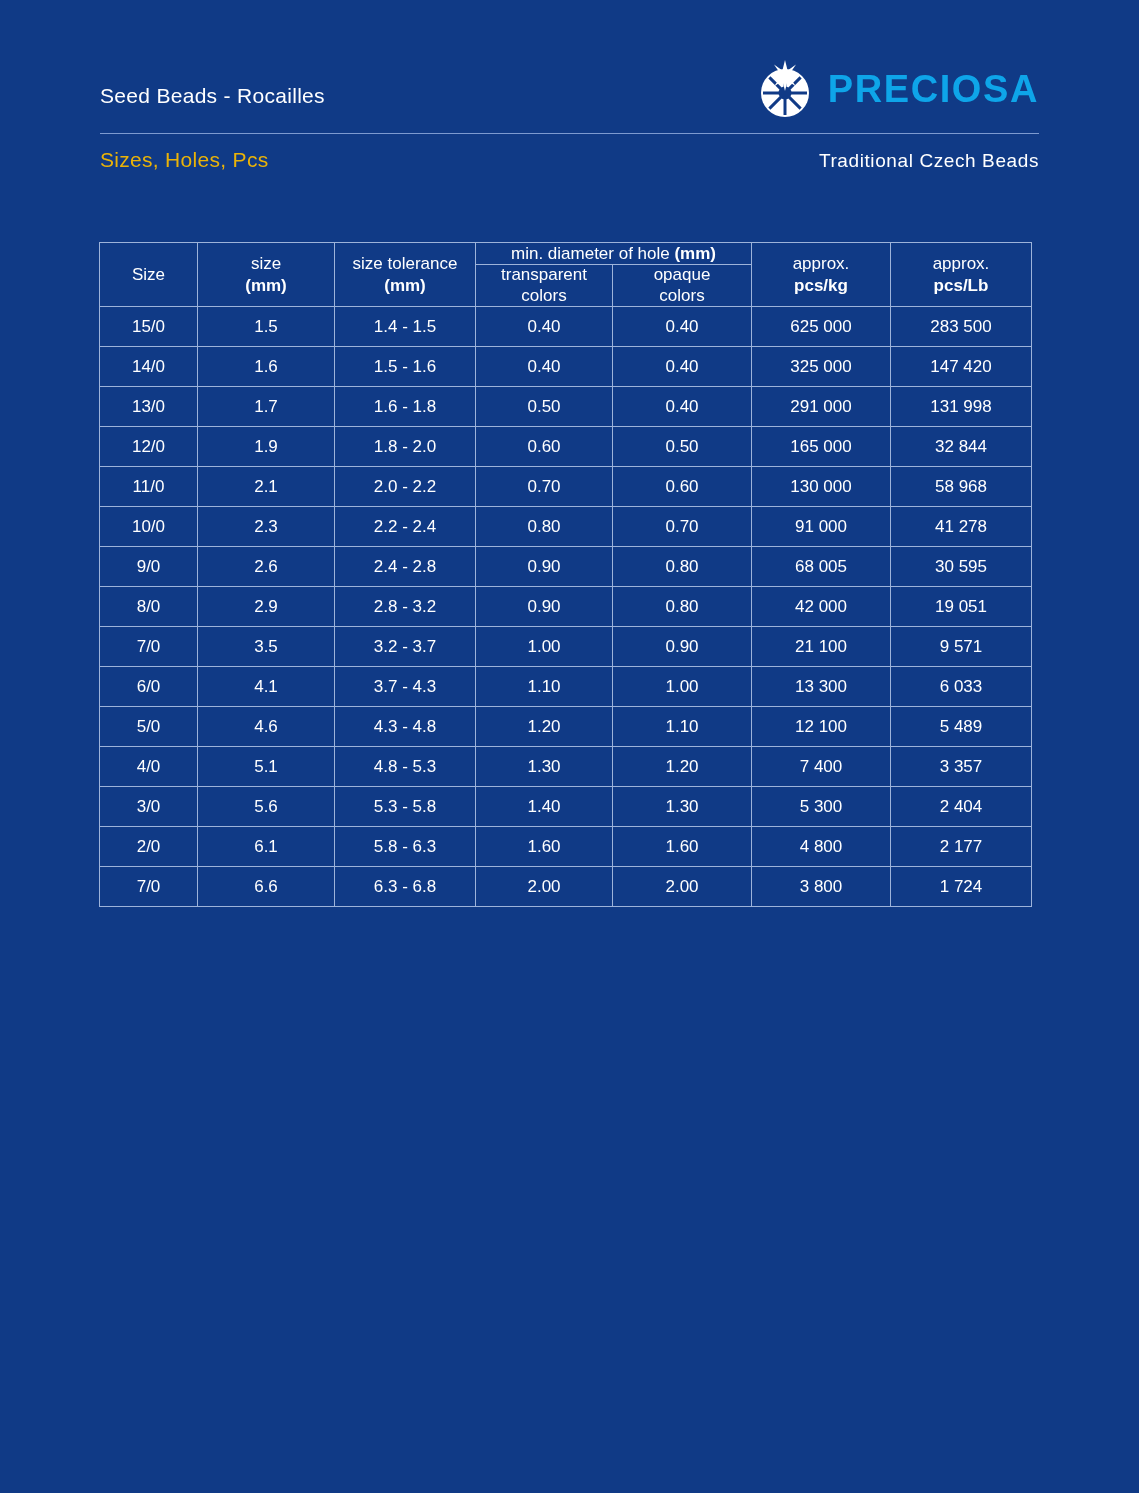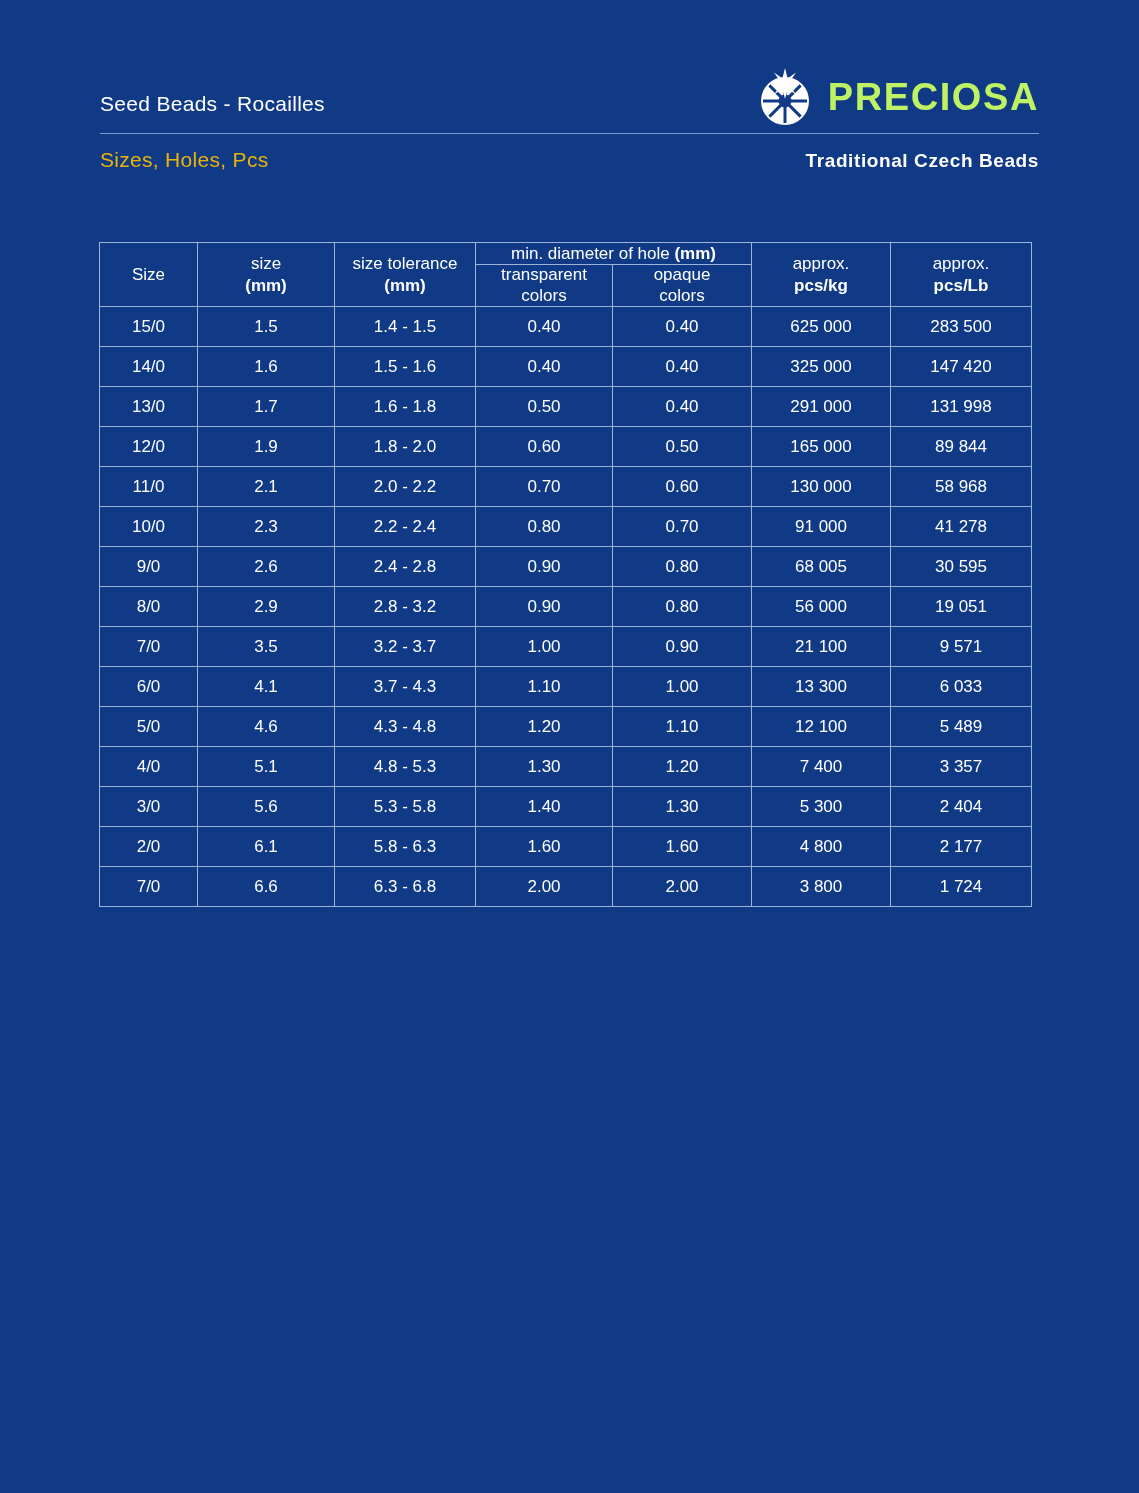--- a/index.html
+++ b/index.html
@@ -12,21 +12,21 @@
     background: #103a86;
     font-family: "Liberation Sans", sans-serif;
     color: #ffffff;
     overflow: hidden;
   }
   .page {
     position: relative;
     width: 1139px;
     height: 1243px;
     box-sizing: border-box;
-    padding: 8px 100px;
+    padding: 0 100px;
   }
   
   .header {
     position: relative;
     height: 140px;
   }
   .title {
     position: absolute;
     left: 0;
     top: 84px;
@@ -45,21 +45,21 @@
   }
   .brand-mark {
     width: 62px;
     height: 62px;
     position: relative;
   }
   .brand-name {
     font-size: 38px;
     font-weight: bold;
     letter-spacing: 1.6px;
-    color: #bef264;
+    color: #0ea5e9;
     line-height: 1;
   }
   .rule {
     position: absolute;
     left: 100px;
     right: 100px;
     top: 133px;
     height: 1px;
     background: #7d9ad0;
   }
@@ -69,21 +69,21 @@
     top: 148px;
     font-size: 21px;
     color: #eab308;
     letter-spacing: 0.3px;
   }
   .tagline {
     position: absolute;
     right: 100px;
     top: 150px;
     font-size: 19px;
-    font-weight: bold;
+    font-weight: normal;
     color: #ffffff;
     letter-spacing: 0.6px;
   }
   
   .table-wrap {
     position: absolute;
     left: 99px;
     top: 242px;
     width: 932px;
   }
@@ -247,21 +247,21 @@
             <td>291 000</td>
             <td>131 998</td>
           </tr>
           <tr>
             <td class="size-col">12/0</td>
             <td>1.9</td>
             <td>1.8 - 2.0</td>
             <td>0.60</td>
             <td>0.50</td>
             <td>165 000</td>
-            <td>89 844</td>
+            <td>32 844</td>
           </tr>
           <tr>
             <td class="size-col">11/0</td>
             <td>2.1</td>
             <td>2.0 - 2.2</td>
             <td>0.70</td>
             <td>0.60</td>
             <td>130 000</td>
             <td>58 968</td>
           </tr>
@@ -282,21 +282,21 @@
             <td>0.80</td>
             <td>68 005</td>
             <td>30 595</td>
           </tr>
           <tr>
             <td class="size-col">8/0</td>
             <td>2.9</td>
             <td>2.8 - 3.2</td>
             <td>0.90</td>
             <td>0.80</td>
-            <td>56 000</td>
+            <td>42 000</td>
             <td>19 051</td>
           </tr>
           <tr>
             <td class="size-col">7/0</td>
             <td>3.5</td>
             <td>3.2 - 3.7</td>
             <td>1.00</td>
             <td>0.90</td>
             <td>21 100</td>
             <td>9 571</td>

